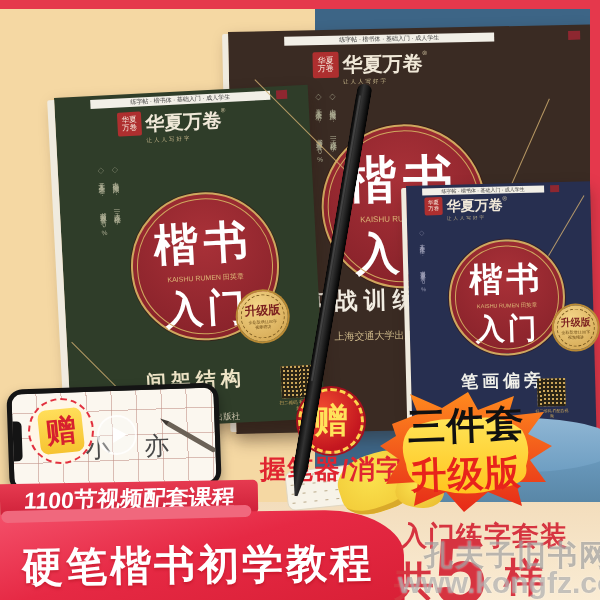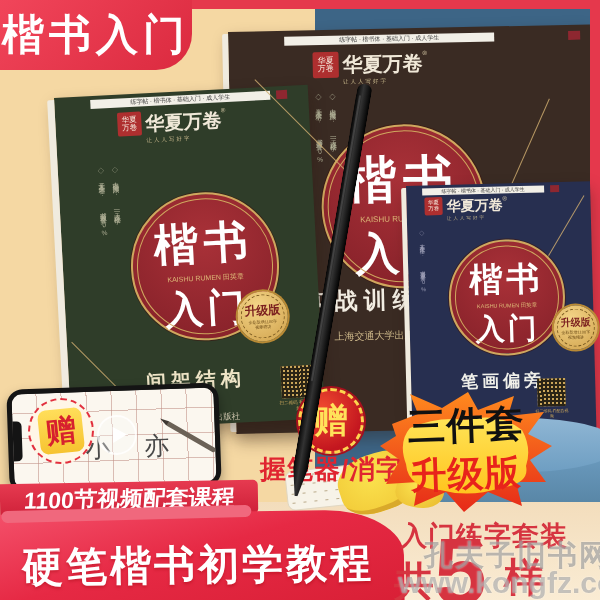--- a/index.html
+++ b/index.html
@@ -173,23 +173,20 @@
 </style>
 </head>
 <body>
 
 <div id="stage">
 
   <div class="abs blue-panel"></div>
   <div class="abs strip-top"></div>
   <div class="abs strip-right"></div>
 
-  <div class="abs corner-banner">
-    <span>楷书入门</span>
-  </div>
 
   <div class="abs book book-brown">
     <div class="abs pages" style="left:-6px;top:2px;width:6px;height:99%;"></div>
     <div class="abs topstrip" style="left:56px;top:6px;width:210px;height:9px;">练字帖 · 楷书体 · 基础入门 · 成人学生</div>
     <div class="abs minitag" style="left:340px;top:6px;width:12px;height:9px;"></div>
     <div class="abs brand-row" style="left:84px;top:22px;">
       <div class="seal" style="width:26px;height:26px;font-size:8px;">
         <span>华夏</span>
         <span>万卷</span>
       </div>

